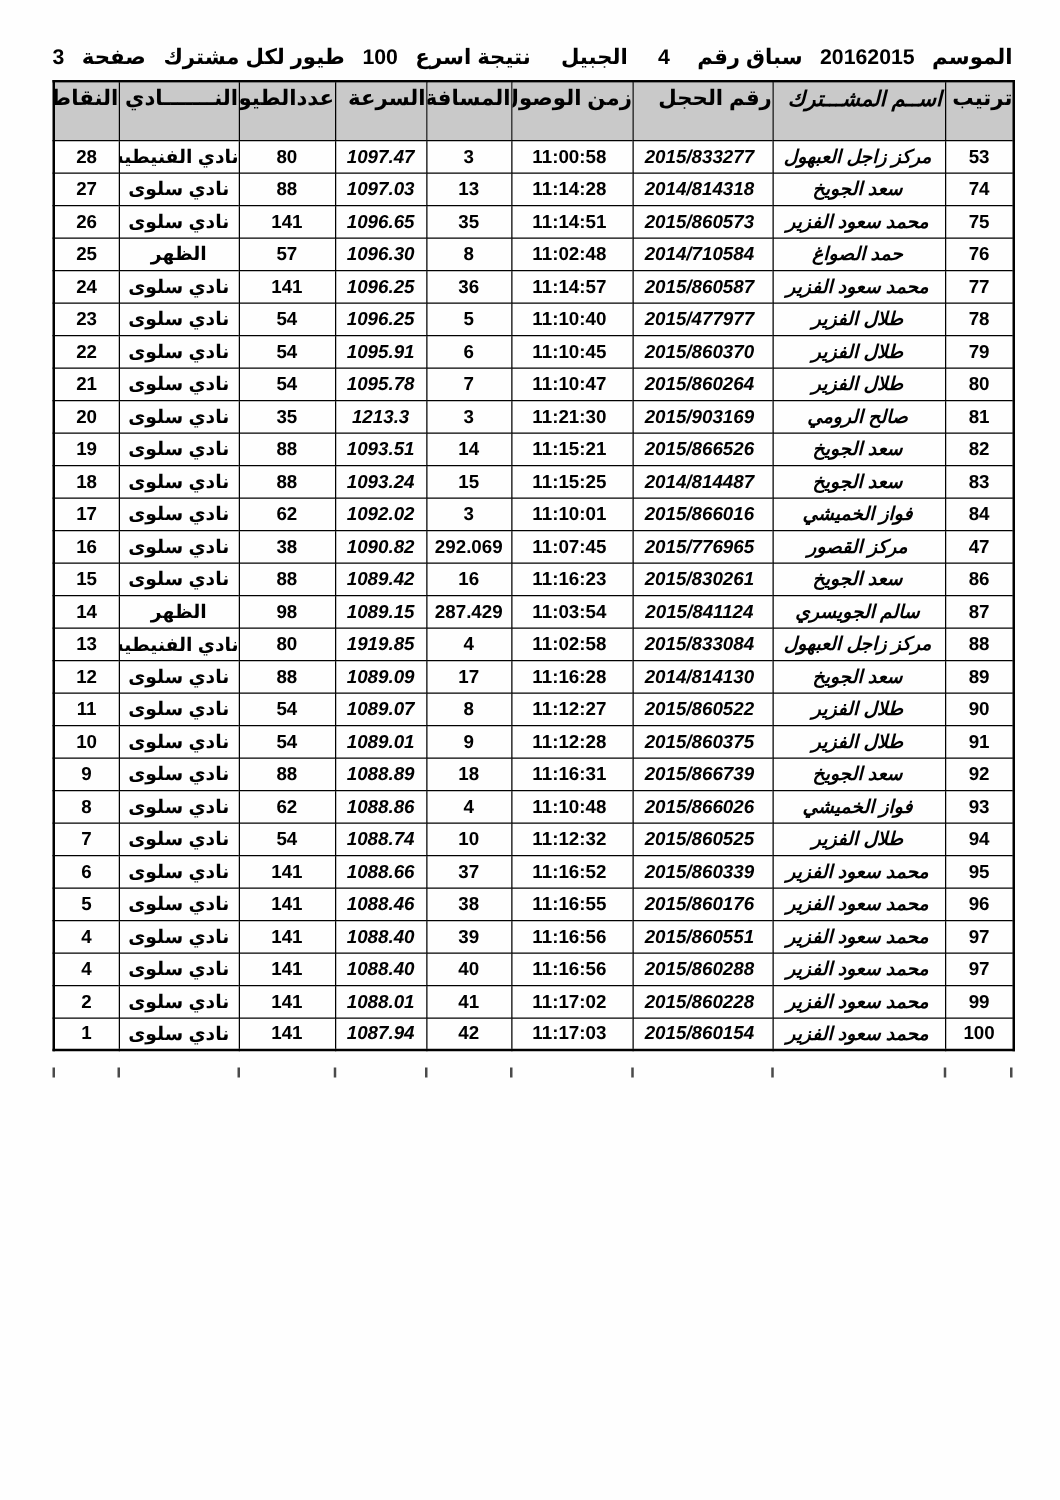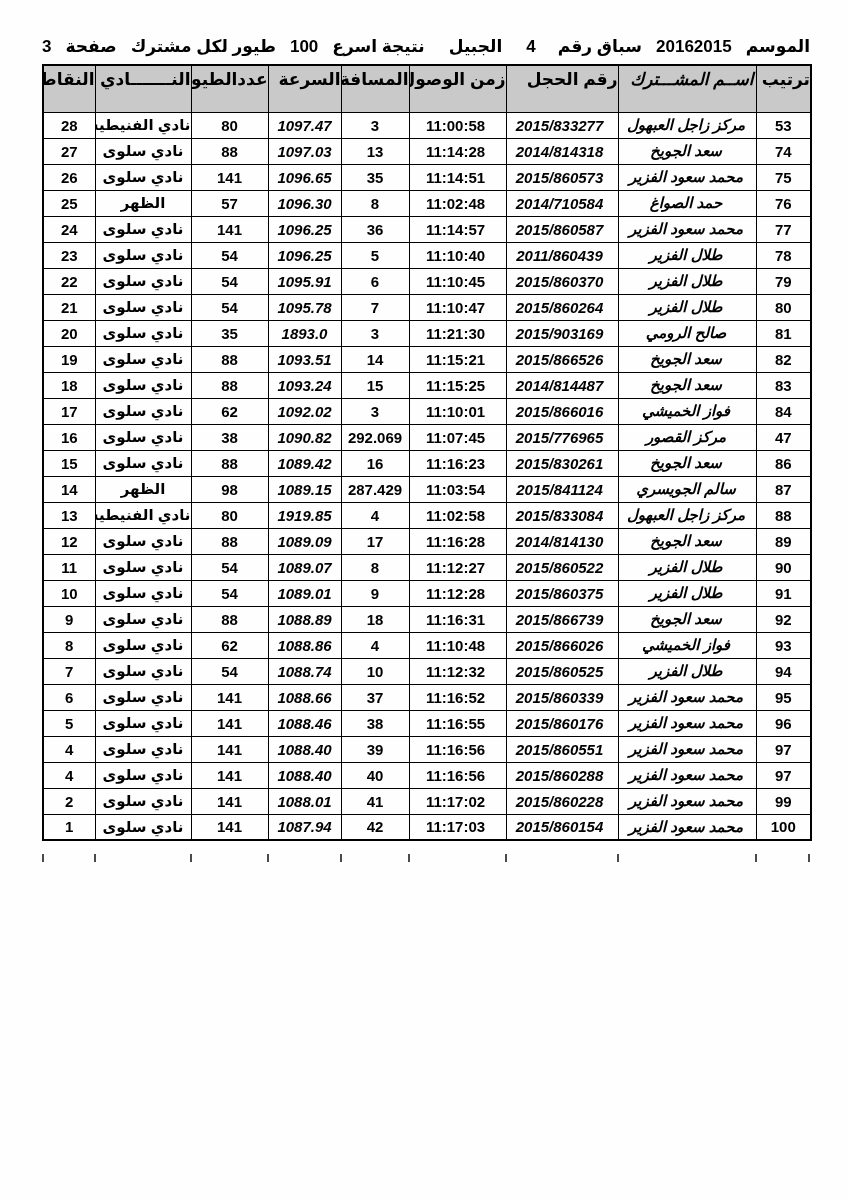--- a/index.html
+++ b/index.html
@@ -184,21 +184,21 @@
           <td class="col-time">11:14:57</td>
           <td class="col-distance">36</td>
           <td class="col-speed">1096.25</td>
           <td class="col-birds">141</td>
           <td class="col-club">نادي سلوى</td>
           <td class="col-points">24</td>
         </tr>
         <tr>
           <td class="col-rank">78</td>
           <td class="col-name">طلال الفزير</td>
-          <td class="col-ring">2011/860439</td>
+          <td class="col-ring">2015/477977</td>
           <td class="col-time">11:10:40</td>
           <td class="col-distance">5</td>
           <td class="col-speed">1096.25</td>
           <td class="col-birds">54</td>
           <td class="col-club">نادي سلوى</td>
           <td class="col-points">23</td>
         </tr>
         <tr>
           <td class="col-rank">79</td>
           <td class="col-name">طلال الفزير</td>
@@ -220,21 +220,21 @@
           <td class="col-birds">54</td>
           <td class="col-club">نادي سلوى</td>
           <td class="col-points">21</td>
         </tr>
         <tr>
           <td class="col-rank">81</td>
           <td class="col-name">صالح الرومي</td>
           <td class="col-ring">2015/903169</td>
           <td class="col-time">11:21:30</td>
           <td class="col-distance">3</td>
-          <td class="col-speed">1893.0</td>
+          <td class="col-speed">1213.3</td>
           <td class="col-birds">35</td>
           <td class="col-club">نادي سلوى</td>
           <td class="col-points">20</td>
         </tr>
         <tr>
           <td class="col-rank">82</td>
           <td class="col-name">سعد الجويخ</td>
           <td class="col-ring">2015/866526</td>
           <td class="col-time">11:15:21</td>
           <td class="col-distance">14</td>

